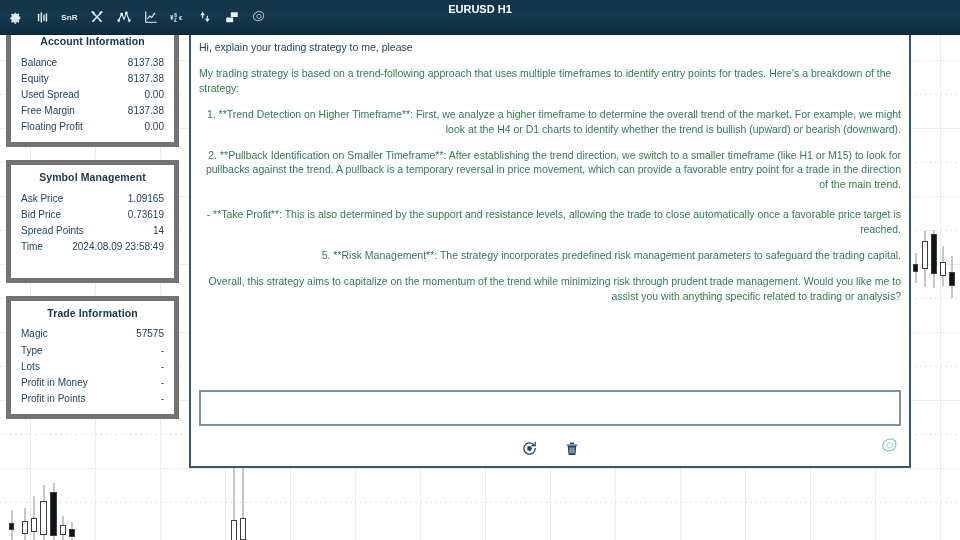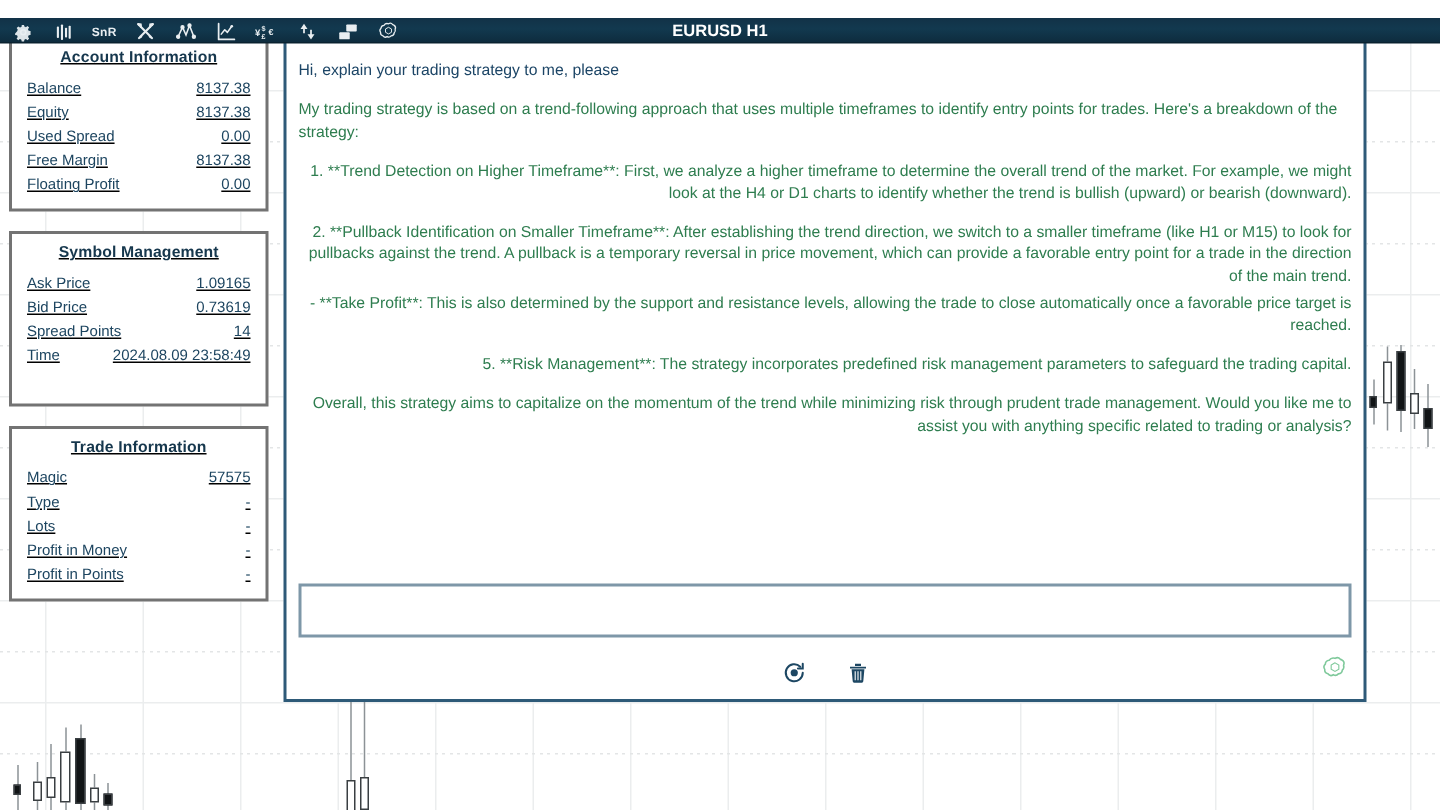--- a/index.html
+++ b/index.html
@@ -23,46 +23,45 @@
     background:repeating-linear-gradient(to right,#e3e5e6 0 2px,transparent 2px 5px);
   }
   .candle{ position:absolute; }
   .candle .wick{ position:absolute; left:50%; transform:translateX(-50%); width:1px; background:#8c9296; }
   .candle .body{ position:absolute; left:0; width:100%; border:1px solid #3a3f42; }
   .candle.up .body{ background:#ffffff; }
   .candle.down .body{ background:#111416; }
 
   
   .toolbar{
-    position:absolute; left:0; top:12px; width:960px; height:17px;
+    position:absolute; left:0; top:0; width:960px; height:35px;
     background:linear-gradient(to bottom,#123247 0%,#12394f 45%,#0e2c3e 100%);
-    display:flex; align-items:flex-start; z-index:40;
+    display:flex; align-items:center; z-index:40;
     border-bottom:1px solid #0a2230;
   }
   .tb-icons{ display:flex; align-items:center; gap:0px; padding-left:2px; }
   .tb-btn{
     width:27px; height:18px; display:flex; align-items:center; justify-content:center;
     color:#e9eef1;
   }
   .tb-btn svg{ display:block; }
   .tb-text{
     font-size:8px; font-weight:bold; color:#e9eef1; letter-spacing:.2px;
   }
   .tb-title{
     position:absolute; left:0; right:0; top:0; height:18px; line-height:18px;
     text-align:center; color:#ffffff; font-size:11px; font-weight:bold;
     pointer-events:none;
   }
 
   
   .side{ position:absolute; left:6px; top:24px; width:173px; z-index:30; }
   .panel{
-    background:#ffffff; border:2px solid #737373; margin-bottom:13px;
+    background:#ffffff; border:5px solid #737373; margin-bottom:13px;
     padding:6px 8px 7px 8px;
-    text-decoration:underline;
   }
   .panel h3{
     font-size:10.5px; color:#16374d; text-align:center; font-weight:bold;
     margin-bottom:7px; letter-spacing:.1px;
   }
   .prow{
     display:flex; justify-content:space-between; align-items:baseline;
     font-size:10px; color:#1d4560; padding:2.6px 2px;
   }
   .prow .k{ white-space:nowrap; }
@@ -359,21 +358,21 @@
   <div class="chat">
 
     <div class="chat-body">
       <div class="msg user">
         <p>Hi, explain your trading strategy to me, please</p>
       </div>
       <div class="msg ai">
         <p>My trading strategy is based on a trend-following approach that uses multiple timeframes to identify entry points for trades. Here's a breakdown of the strategy:</p>
         <p>1. **Trend Detection on Higher Timeframe**: First, we analyze a higher timeframe to determine the overall trend of the market. For example, we might look at the H4 or D1 charts to identify whether the trend is bullish (upward) or bearish (downward).</p>
         <p>2. **Pullback Identification on Smaller Timeframe**: After establishing the trend direction, we switch to a smaller timeframe (like H1 or M15) to look for pullbacks against the trend. A pullback is a temporary reversal in price movement, which can provide a favorable entry point for a trade in the direction of the main trend.</p>
-        <p class="indent" style="margin-top:4px">   - **Take Profit**: This is also determined by the support and resistance levels, allowing the trade to close automatically once a favorable price target is reached.</p>
+        <p class="indent" style="margin-top:16px">   - **Take Profit**: This is also determined by the support and resistance levels, allowing the trade to close automatically once a favorable price target is reached.</p>
         <p>5. **Risk Management**: The strategy incorporates predefined risk management parameters to safeguard the trading capital.</p>
         <p>Overall, this strategy aims to capitalize on the momentum of the trend while minimizing risk through prudent trade management. Would you like me to assist you with anything specific related to trading or analysis?</p>
       </div>
     </div>
 
     <div class="chat-input-wrap">
       <textarea class="chat-input" placeholder="" style=""></textarea>
     </div>
 
     <div class="chat-actions">

